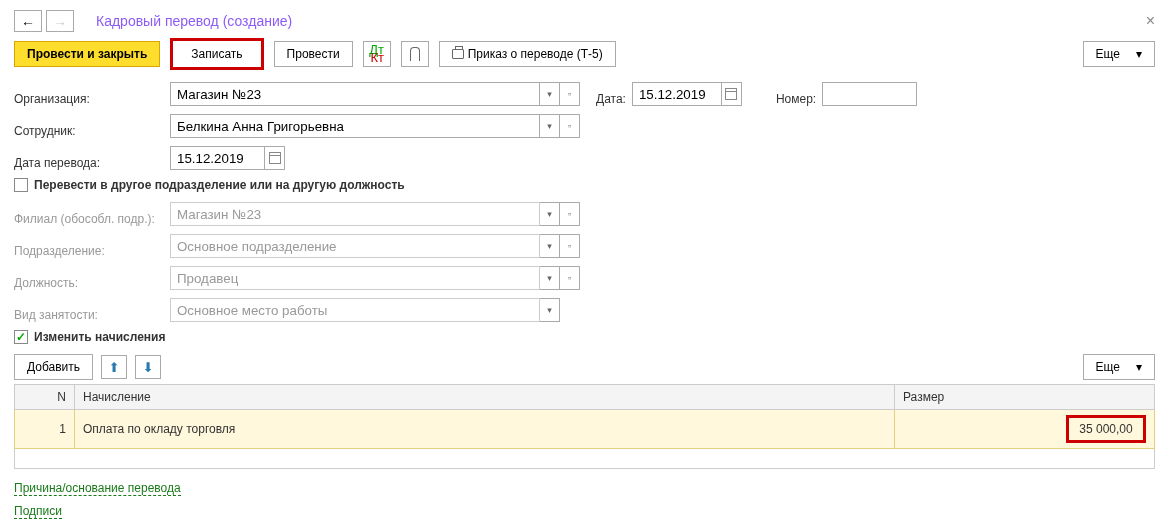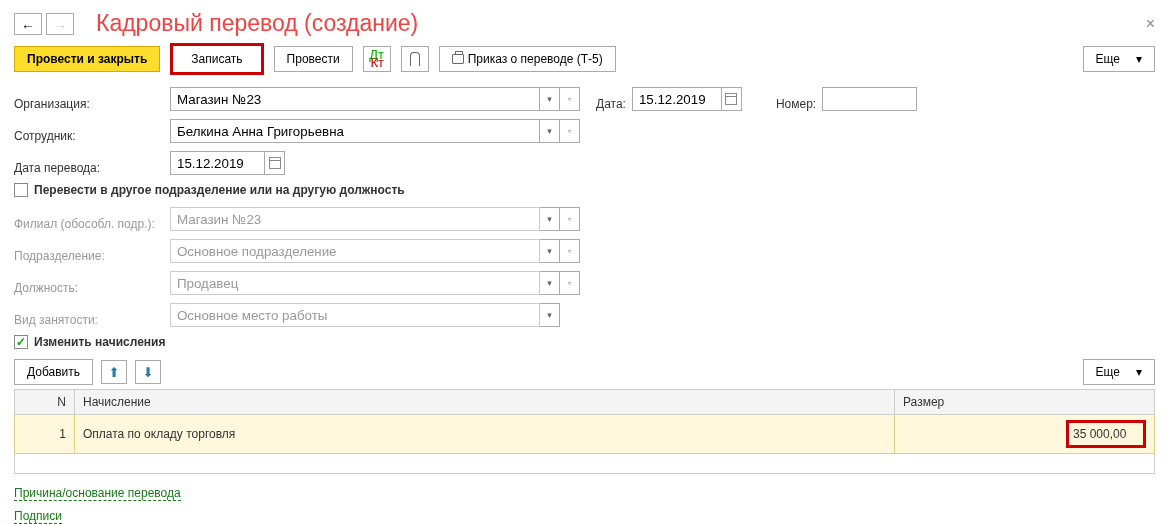--- a/index.html
+++ b/index.html
@@ -1,20 +1,20 @@
 <!DOCTYPE html>
 <html><head>
 <meta charset="utf-8">
 <style>
 * { box-sizing: border-box; margin: 0; padding: 0; }
 body { font-family: Arial, sans-serif; font-size: 12px; color: #333; background: #fff; padding: 10px 14px; }
 .top-nav { display: flex; align-items: center; gap: 4px; margin-bottom: 6px; }
 .nav-btn { width: 28px; height: 22px; border: 1px solid #aaa; background: #fff; cursor: pointer; display: flex; align-items: center; justify-content: center; font-size: 14px; }
 .nav-btn.disabled { color: #ccc; }
-.title { font-size: 23px; color: #ef4444; margin-left: 18px; flex: 1; }
+.title { font-size: 14px; color: #8b5cf6; margin-left: 18px; flex: 1; }
 .close-x { font-size: 16px; color: #888; cursor: pointer; }
 .toolbar { display: flex; align-items: center; gap: 10px; margin-bottom: 12px; }
 .btn { height: 26px; padding: 0 12px; border: 1px solid #aaa; background: #fff; cursor: pointer; font-size: 12px; display: flex; align-items: center; gap: 4px; }
 .btn-primary { background: #ffdd2d; border: 1px solid #d4a800; font-weight: bold; }
 .btn-highlight { border: 3px solid #c00; padding: 6px 18px; height: auto; }
 .btn-icon { width: 28px; padding: 0; justify-content: center; }
 .spacer { flex: 1; }
 .eshe { display: flex; align-items: center; gap: 16px; }
 .form-row { display: flex; align-items: flex-end; margin-bottom: 8px; gap: 6px; }
 .label { width: 150px; color: #333; }
@@ -30,21 +30,21 @@
 .checkbox { width: 14px; height: 14px; border: 1px solid #888; background: #fff; display: flex; align-items: center; justify-content: center; }
 .check-mark { color: #0a0; font-weight: bold; font-size: 12px; }
 .table-toolbar { display: flex; align-items: center; gap: 8px; margin-bottom: 4px; }
 .arrow-btn { width: 26px; height: 24px; border: 1px solid #aaa; background: #fff; display: flex; align-items: center; justify-content: center; color: #2a7ab0; cursor: pointer; }
 table { width: 100%; border-collapse: collapse; border: 1px solid #ccc; }
 th { background: #f4f4f4; border: 1px solid #ccc; padding: 5px 8px; text-align: left; font-weight: normal; color: #333; }
 td { border: 1px solid #e0d080; padding: 5px 8px; background: #fff8dc; }
 .col-n { width: 60px; text-align: right; }
 .col-size { width: 260px; }
 .size-cell { text-align: right; position: relative; }
-.size-box { display: inline-block; border: 3px solid #c00; padding: 4px 4px; min-width: 80px; text-align: left; }
+.size-box { display: inline-block; border: 3px solid #c00; padding: 4px 4px; min-width: 80px; text-align: center; }
 .table-footer { height: 20px; border: 1px solid #ccc; border-top: none; background: #fff; margin-bottom: 12px; }
 .link { color: #1a7a1a; text-decoration: none; border-bottom: 1px dashed #1a7a1a; cursor: pointer; display: inline-block; margin-bottom: 8px; }
 .dtkt { font-size: 13px; line-height: 8px; }
 .dtkt .dt { color: #0a0; text-align: left; }
 .dtkt .kt { color: #c00; text-align: right; }
 .printer-icon { display: inline-block; width: 12px; height: 10px; border: 1px solid #666; border-radius: 1px; position: relative; }
 .printer-icon::before { content: ''; position: absolute; top: -4px; left: 2px; width: 6px; height: 3px; border: 1px solid #666; border-bottom: none; }
 .clip-icon { width: 10px; height: 14px; border: 1px solid #666; border-radius: 4px 4px 0 0; border-bottom: none; }
 .cal-icon { width: 12px; height: 12px; border: 1px solid #888; background: #fff; position: relative; }
 .cal-icon::before { content: ''; position: absolute; top: 2px; left: 0; right: 0; height: 1px; background: #888; }

